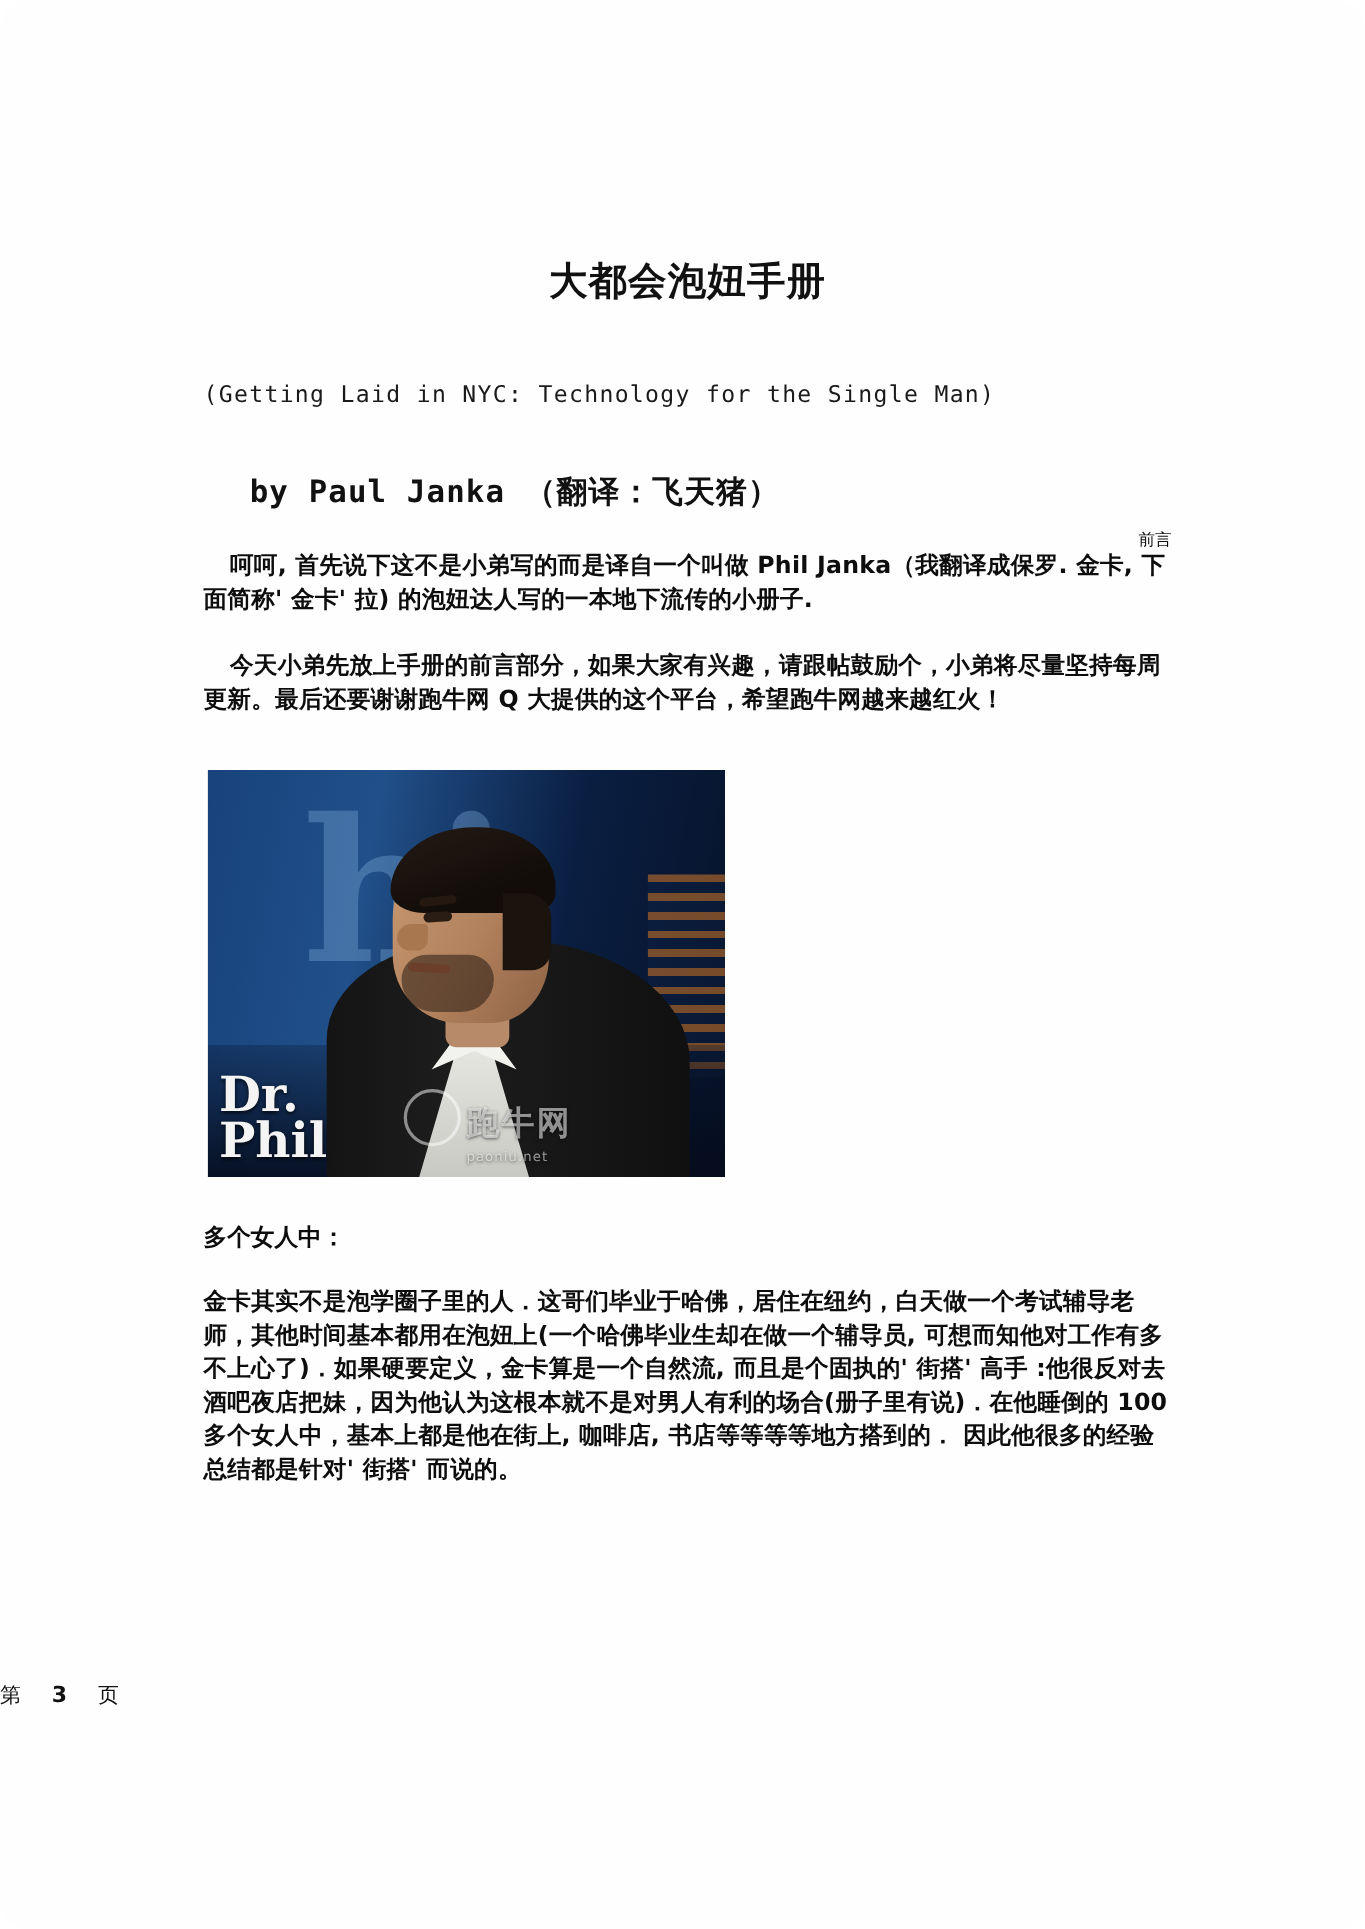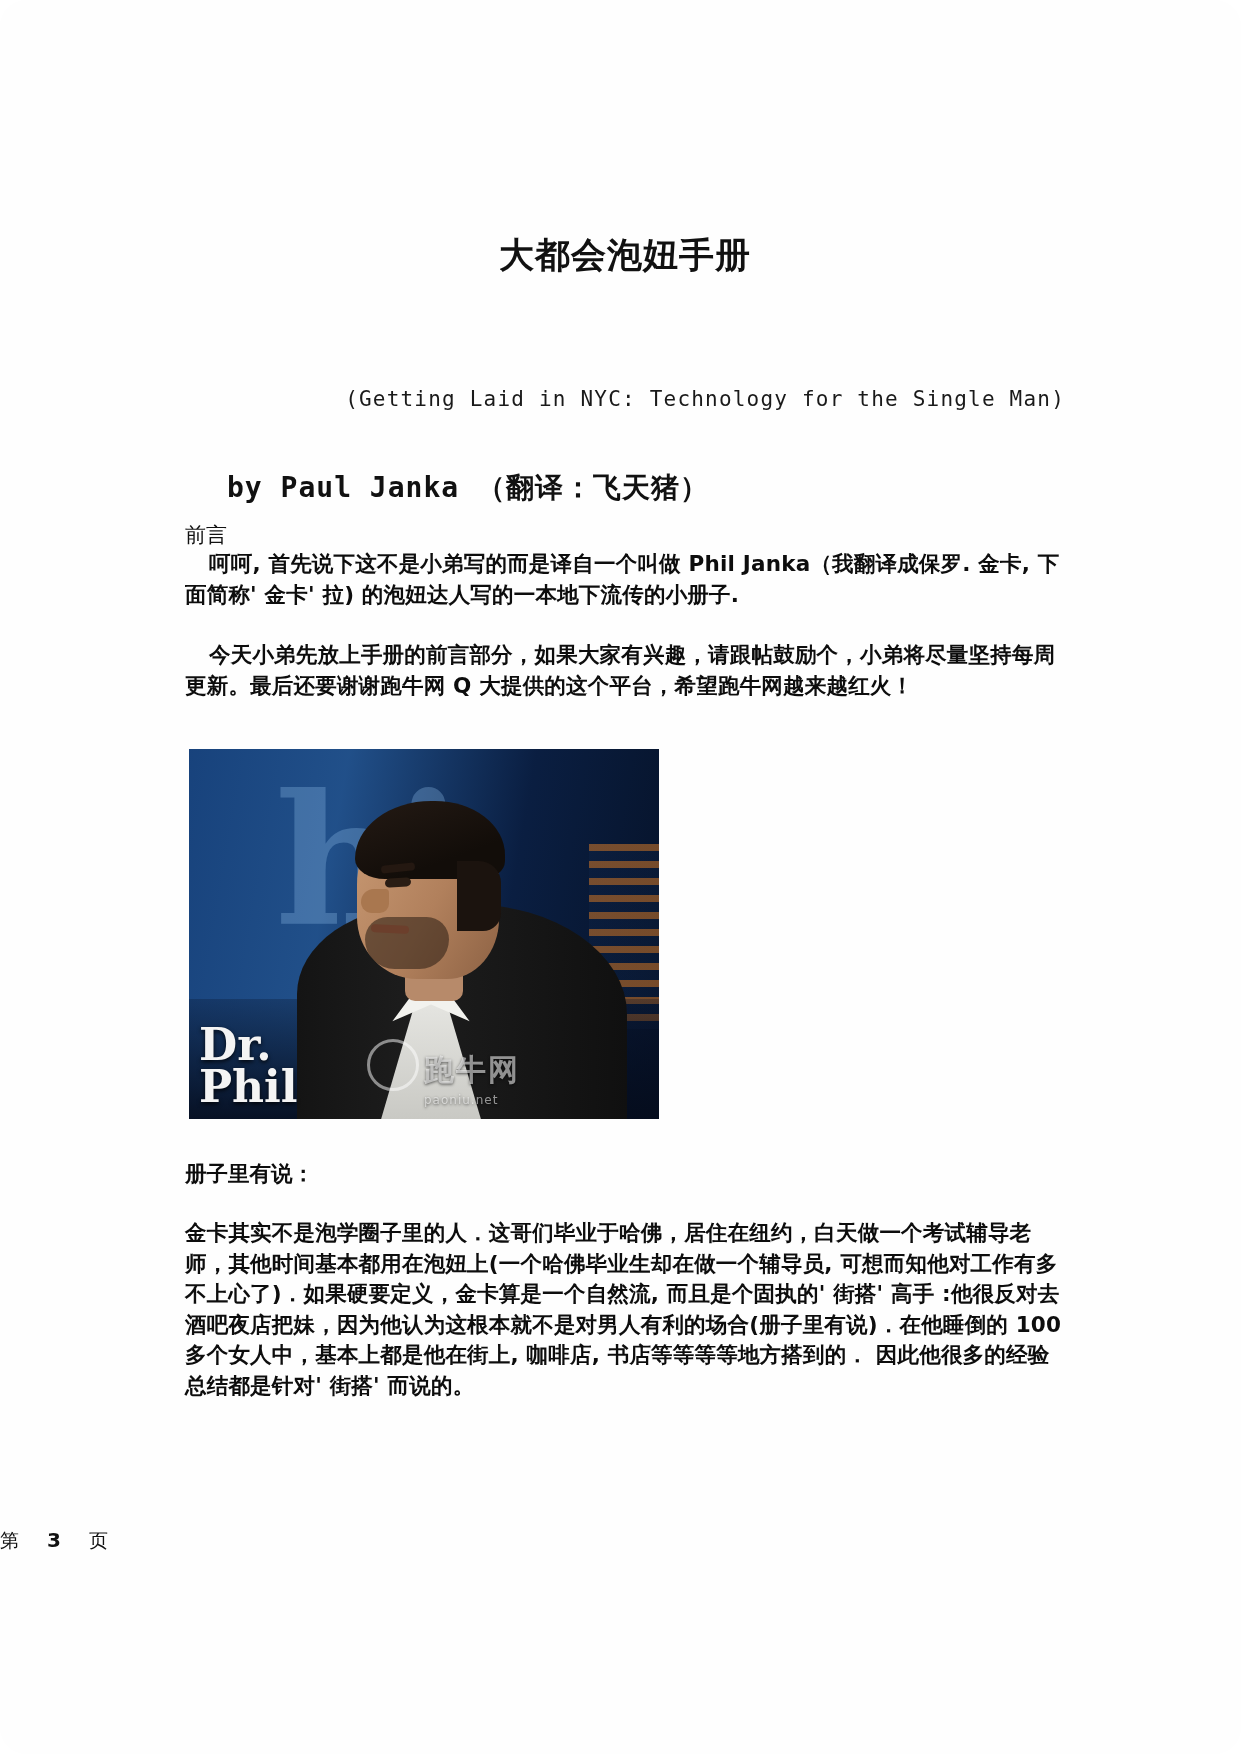--- a/index.html
+++ b/index.html
@@ -33,41 +33,42 @@
   .doc-title {
     margin-top: 232px;
     text-align: center;
     font-family: "DejaVu Sans", sans-serif;
     font-weight: bold;
     font-size: 35px;
     letter-spacing: 1px;
     color: #111;
   }
   .subtitle {
-    margin-top: 108px;
-    text-align: right;
+    margin-top: 67px;
+    text-align: left;
     font-family: "DejaVu Sans Mono", monospace;
     font-size: 21px;
     letter-spacing: 1.2px;
     color: #1a1a1a;
   }
   .byline {
     margin-top: 58px;
     padding-left: 42px;
     font-family: "DejaVu Sans Mono", monospace;
     font-size: 28px;
     font-weight: bold;
     letter-spacing: 1px;
     color: #111;
   }
   .foreword-heading {
     margin-top: 14px;
-    font-size: 21px;
+    font-size: 15px;
     color: #111;
     line-height: 1.35;
+    text-align: right;
   }
   p.body-text {
     margin: 0;
     font-size: 21.5px;
     font-weight: bold;
     line-height: 1.42;
     color: #0d0d0d;
     letter-spacing: 0.2px;
   }
   p.body-text.indent {
@@ -347,21 +348,21 @@
         <span>Phil</span>
       </div>
 
       <div class="wm-circle"></div>
       <div class="watermark">
         <span>跑牛网</span>
         <small>paoniu.net</small>
       </div>
     </div>
 
-    <div class="section-label">册子里有说：</div>
+    <div class="section-label">多个女人中：</div>
 
     <div class="gap-md"></div>
 
     <p class="body-text">金卡其实不是泡学圈子里的人．这哥们毕业于哈佛，居住在纽约，白天做一个考试辅导老师，其他时间基本都用在泡妞上(一个哈佛毕业生却在做一个辅导员, 可想而知他对工作有多不上心了)．如果硬要定义，金卡算是一个自然流, 而且是个固执的' 街搭' 高手 :他很反对去酒吧夜店把妹，因为他认为这根本就不是对男人有利的场合(册子里有说)．在他睡倒的 100 多个女人中，基本上都是他在街上, 咖啡店, 书店等等等等地方搭到的． 因此他很多的经验总结都是针对' 街搭' 而说的。</p>
   </div>
 
   <div class="footer">
     <span>第</span>
     <span class="pnum">3</span>
     <span>页</span>

